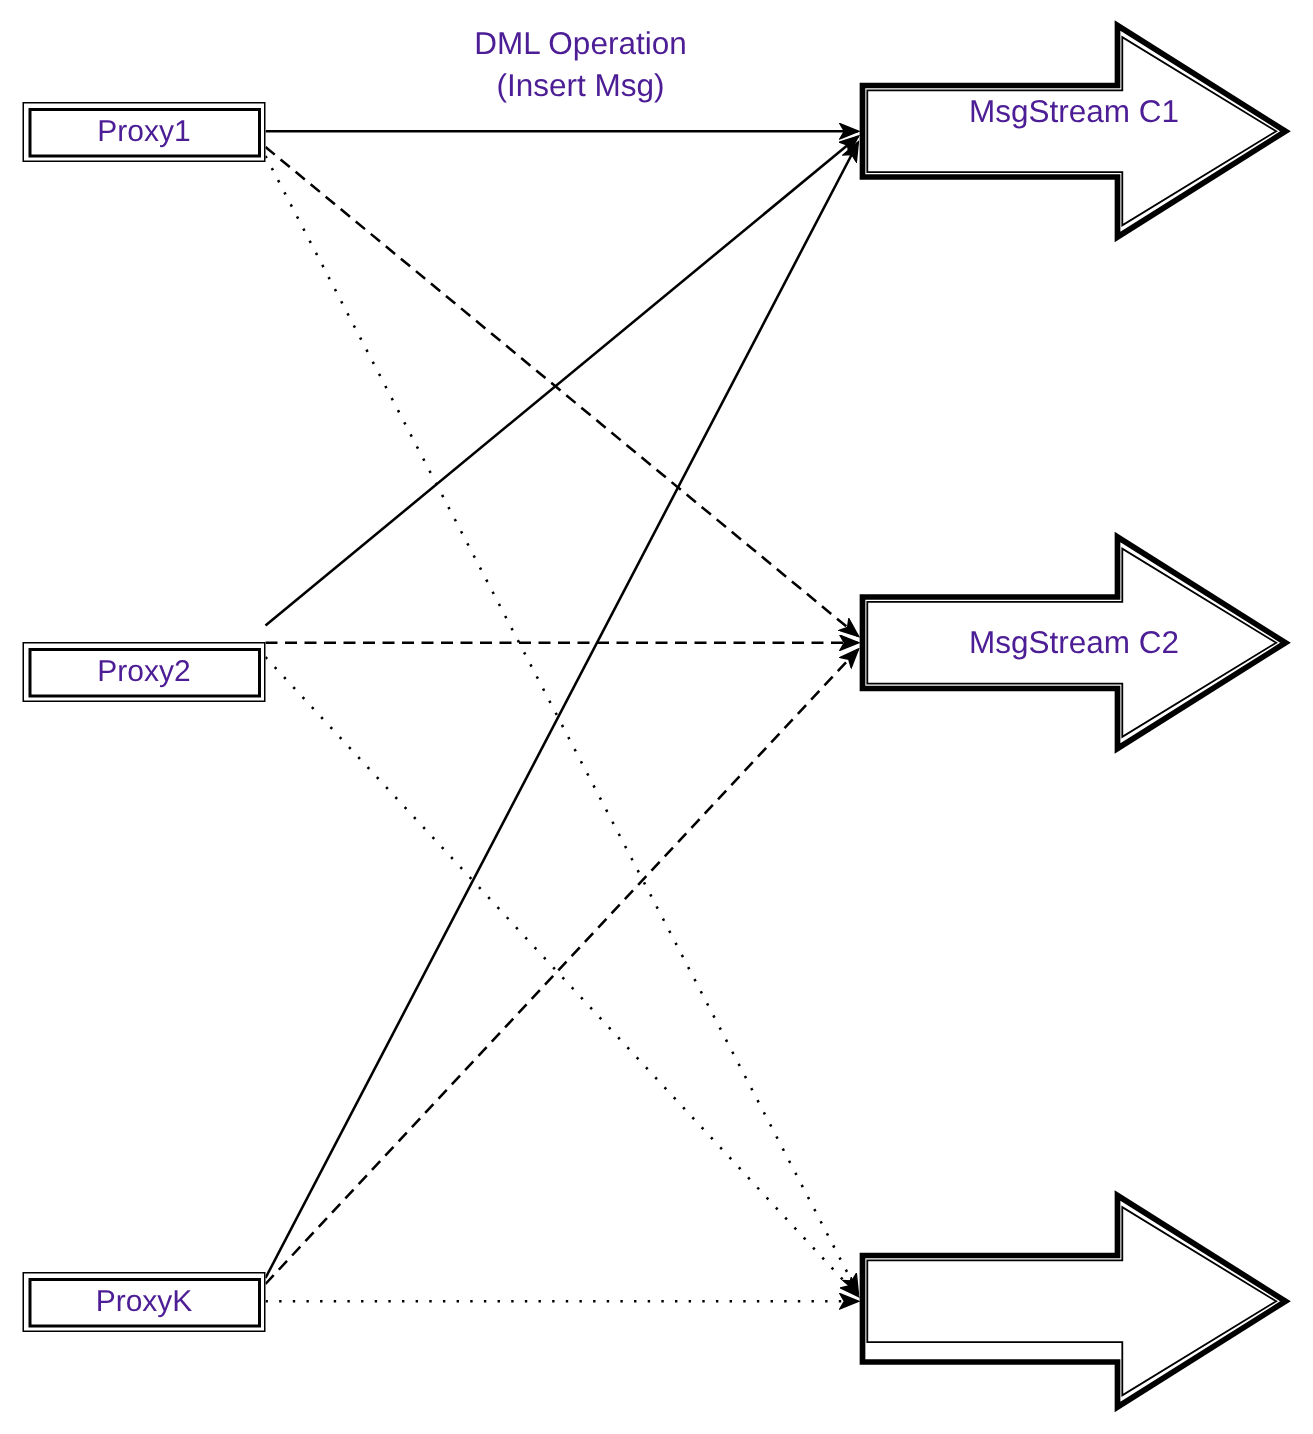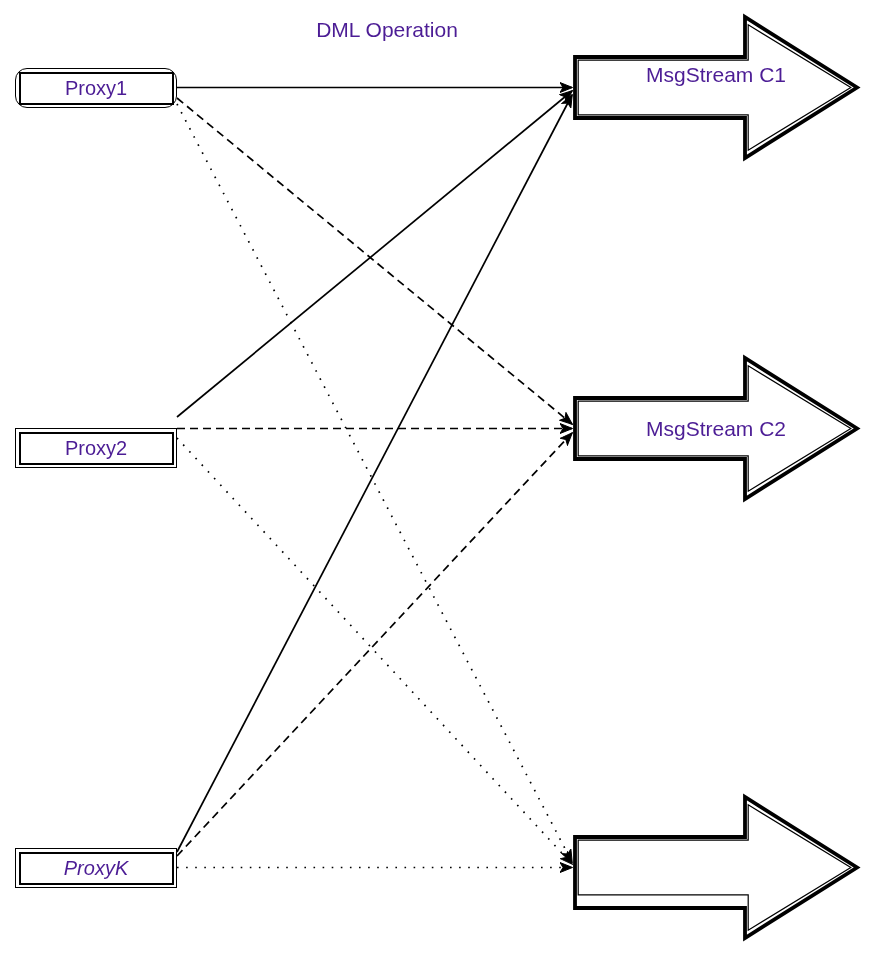--- a/index.html
+++ b/index.html
@@ -29,23 +29,23 @@
     height: 100%;
     box-sizing: border-box;
     border: 2px solid #000000;
     background: #ffffff;
     display: flex;
     align-items: center;
     justify-content: center;
     font-size: 20px;
     line-height: 1;
   }
-  #proxy1 { top: 68px; border-radius: 12px; }
+  #proxy1 { top: 68px; }
   #proxy2 { top: 428px; }
-  #proxyk { top: 848px; font-style: italic; }
+  #proxyk { top: 848px; }
 
   .stream-label {
     position: absolute;
     left: 575px;
     width: 282px;
     text-align: center;
     font-size: 21px;
     line-height: 26px;
     pointer-events: none;
   }
@@ -103,20 +103,21 @@
     <line class="edge dashed" x1="177" y1="428.5" x2="572" y2="428.5" marker-end="url(#arrowhead)"></line>
     <line class="edge dashed" x1="177" y1="856" x2="572" y2="433" marker-end="url(#arrowhead)"></line>
 
     <line class="edge dotted" x1="177" y1="104" x2="572" y2="862" marker-end="url(#arrowhead)"></line>
     <line class="edge dotted" x1="177" y1="438" x2="572" y2="864" marker-end="url(#arrowhead)"></line>
     <line class="edge dotted" x1="177" y1="867.5" x2="572" y2="867.5" marker-end="url(#arrowhead)"></line>
   </svg>
 
   <div class="dml-label">
     <div>DML Operation</div>
+    <div>(Insert Msg)</div>
   </div>
 
   <div class="node" id="proxy1">
     <div class="node-inner">Proxy1</div>
   </div>
   <div class="node" id="proxy2">
     <div class="node-inner">Proxy2</div>
   </div>
   <div class="node" id="proxyk">
     <div class="node-inner">ProxyK</div>

